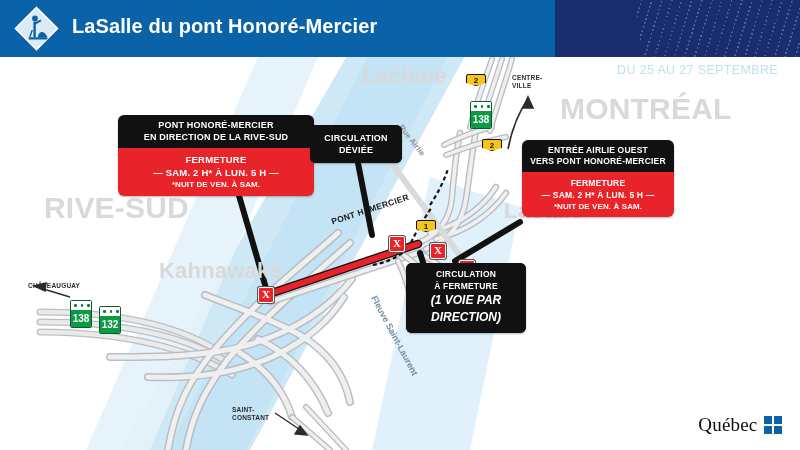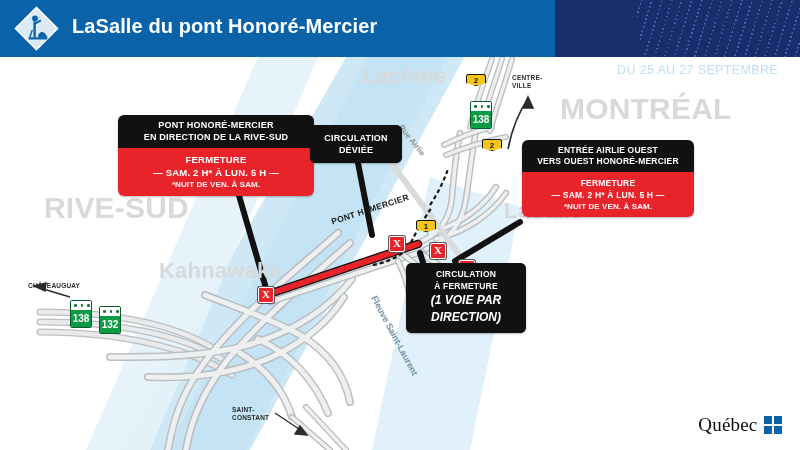--- a/index.html
+++ b/index.html
@@ -367,24 +367,24 @@
       </div>
     </div>
 
     <div class="callout plain" style="left:310px; top:68px; width:92px;">
       <div class="hd" style="padding:7px 6px; font-size:9px; line-height:1.35;">
         <div>CIRCULATION</div>
         <div>DÉVIÉE</div>
       </div>
     </div>
 
-    <div class="callout" style="left:522px; top:83px; width:172px;">
+    <div class="callout" style="left:522px; top:83px; width:152px;">
       <div class="hd" style="padding:5px 6px 4px; font-size:8.5px; line-height:1.34;">
         <div>ENTRÉE AIRLIE OUEST</div>
-        <div>VERS OUEST HONORÉ-MERCIER</div>
+        <div>VERS PONT HONORÉ-MERCIER</div>
       </div>
       <div class="bd" style="padding:5px 6px 5px; font-size:8.5px; line-height:1.42;">
         <div>FERMETURE</div>
         <div>— SAM. 2 H* À LUN. 5 H —</div>
         <div class="sub">*NUIT DE VEN. À SAM.</div>
       </div>
     </div>
 
     <div class="callout plain" style="left:406px; top:206px; width:120px;">
       <div class="hd" style="padding:6px 6px 7px; font-size:8.5px; line-height:1.38;">

